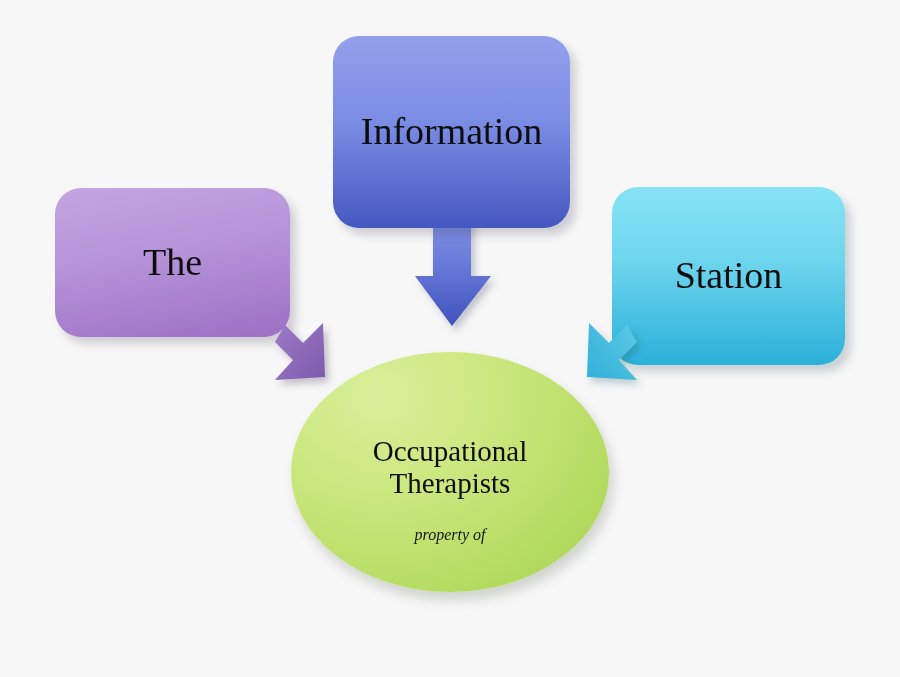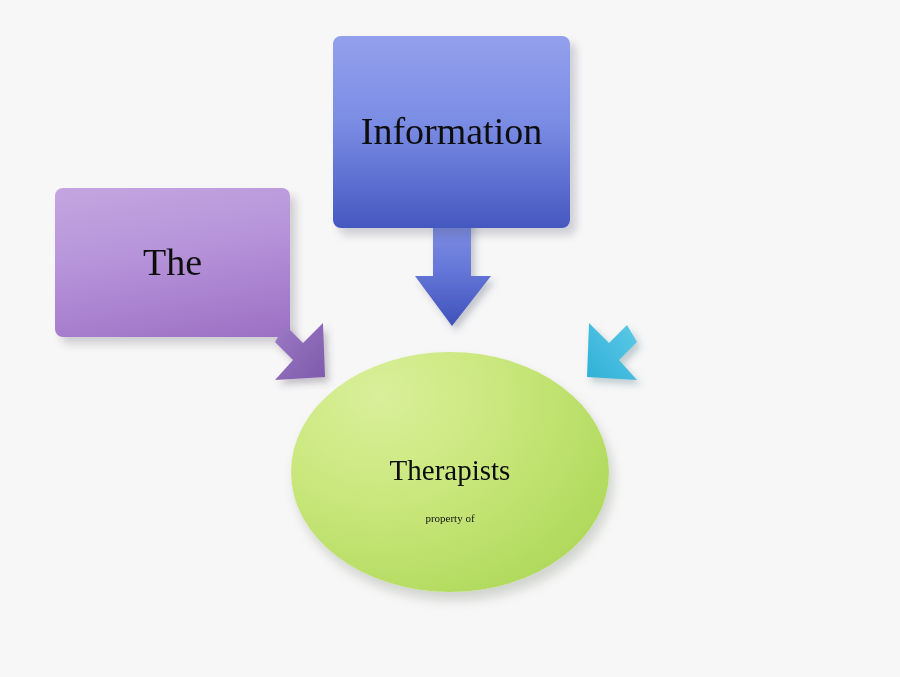--- a/index.html
+++ b/index.html
@@ -22,21 +22,21 @@
     display: flex;
     align-items: center;
     justify-content: center;
     text-align: center;
     color: #0d0d0d;
     line-height: 1.08;
     user-select: none;
   }
 
   .box {
-    border-radius: 8px;
+    border-radius: 26px;
   }
 
   
   #box-the {
     left: 55px;
     top: 188px;
     width: 235px;
     height: 149px;
     background: linear-gradient(170deg, #c4a5e0 0%, #b794da 42%, #9c6fc4 100%);
     box-shadow: 6px 7px 9px rgba(70,60,80,0.22);
@@ -81,21 +81,22 @@
     flex-direction: column;
     z-index: 3;
   }
   #ellipse-ot .ot-title {
     font-size: 29px;
     line-height: 1.12;
     margin-top: 36px;
   }
   #ellipse-ot .ot-watermark {
     margin-top: 24px;
-    font-size: 11px;
+    font-style: italic;
+    font-size: 16px;
     line-height: 1.35;
     color: #141414;
   }
 
   
   .arrow-svg {
     position: absolute;
     overflow: visible;
     z-index: 2;
   }
@@ -136,36 +137,40 @@
         <stop offset="55%" stop-color="#6577d8"></stop>
         <stop offset="100%" stop-color="#3f51bb"></stop>
       </linearGradient>
       <filter id="shadBlue" x="-40%" y="-30%" width="190%" height="180%">
         <feDropShadow dx="4" dy="5" stdDeviation="3.5" flood-color="#3d4360" flood-opacity="0.28"></feDropShadow>
       </filter>
     </defs>
     <path d="M 28 0 L 66 0 L 66 76 L 86 76 L 47 126 L 10 76 L 28 76 Z" fill="url(#gradBlueArrow)" filter="url(#shadBlue)"></path>
   </svg>
 
+  <div class="node box" id="box-station">
+    <span>Station</span>
+  </div>
 
   <svg class="arrow-svg" id="arrow-right-svg" width="110" height="90" viewBox="0 0 110 90">
     <defs>
       <linearGradient id="gradCyanArrow" x1="1" y1="0" x2="0" y2="1">
         <stop offset="0%" stop-color="#5ec9e6"></stop>
         <stop offset="100%" stop-color="#2fb0d8"></stop>
       </linearGradient>
       <filter id="shadCyan" x="-40%" y="-40%" width="190%" height="190%">
         <feDropShadow dx="4" dy="5" stdDeviation="3.5" flood-color="#2f5b68" flood-opacity="0.28"></feDropShadow>
       </filter>
     </defs>
     <path d="M 72 10 L 54 28 L 34 8 L 32 62 L 82 65 L 64 45 L 82 27 Z" fill="url(#gradCyanArrow)" filter="url(#shadCyan)"></path>
   </svg>
 
   <div class="node" id="ellipse-ot">
     <div class="ot-title">
+      <div>Occupational</div>
       <div>Therapists</div>
     </div>
     <div class="ot-watermark">
       <div>property of</div>
     </div>
   </div>
 
 </div>
 
 </body></html>

